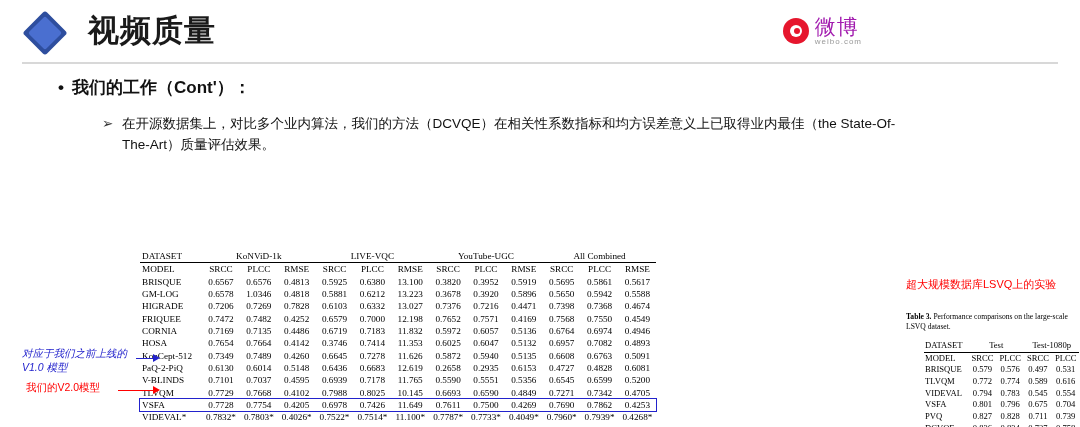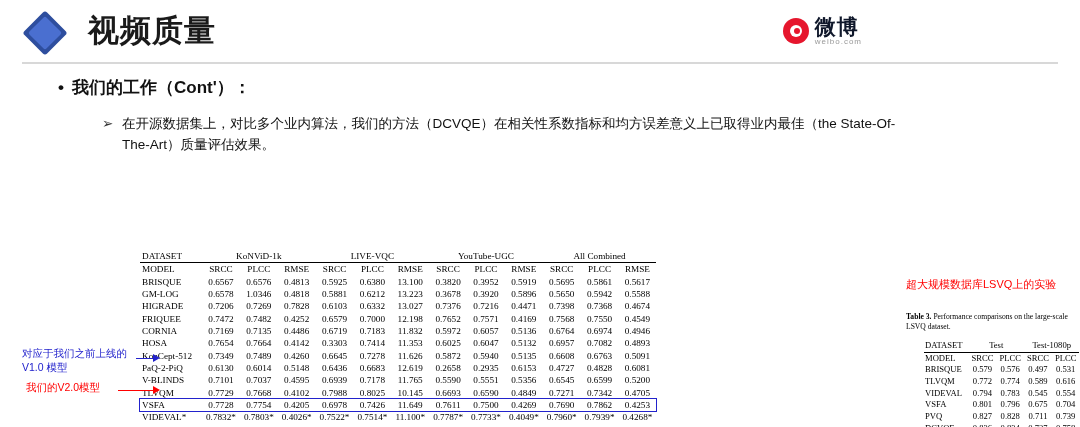--- a/index.html
+++ b/index.html
@@ -87,22 +87,22 @@
     position: absolute;
     left: 11px; top: 10px;
     width: 6px; height: 6px;
     border-radius: 50%;
     background: #e6162d;
     z-index: 2;
   }
   .weibo-text { line-height: 1; }
   .weibo-cn {
     font-size: 21px;
-    font-weight: bold;
-    color: #0f172a;
+    font-weight: normal;
+    color: #a21caf;
     letter-spacing: 1px;
   }
   .weibo-en {
     font-size: 8px;
     color: #999999;
     letter-spacing: 1px;
     margin-top: 1px;
   }
 
   
@@ -350,21 +350,21 @@
         <td>0.5136</td>
         <td>0.6764</td>
         <td>0.6974</td>
         <td>0.4946</td>
       </tr>
       <tr>
         <td class="lbl">HOSA</td>
         <td>0.7654</td>
         <td>0.7664</td>
         <td>0.4142</td>
-        <td>0.3303</td>
+        <td>0.3746</td>
         <td>0.7414</td>
         <td>11.353</td>
         <td>0.6025</td>
         <td>0.6047</td>
         <td>0.5132</td>
         <td>0.6957</td>
         <td>0.7082</td>
         <td>0.4893</td>
       </tr>
       <tr>
@@ -470,21 +470,21 @@
         <td>0.4060*</td>
         <td>0.8070*</td>
         <td>0.8279*</td>
         <td>0.3968*</td>
       </tr>
     </tbody>
 </table>
 
 <div class="box" id="box-blue" style="border-color: rgb(34, 34, 204); left: 139px; top: 397.938px; width: 518.328px; height: 14.3281px;"></div>
 
-<div class="ann" id="ann-left-top" style="left:22px; top:346px; width:112px; color:#2222cc;">
+<div class="ann" id="ann-left-top" style="left:22px; top:346px; width:112px; color:#2222cc;font-style:italic;">
   <span>对应于我们之前上线的 V1.0 模型</span>
 </div>
 <div class="arrow-line" id="al1" style="left:136px; top:358px; width:18px; background:#2222cc;"></div>
 <div class="arrow-head" id="ah1" style="left:153px; top:354px; border-left-color:#2222cc;"></div>
 
 <div class="ann" id="ann-left-bot" style="left:26px; top:380px; width:92px;">
   <span>我们的V2.0模型</span>
 </div>
 <div class="arrow-line" id="al2" style="left:118px; top:390px; width:36px;"></div>
 <div class="arrow-head" id="ah2" style="left:153px; top:386px;"></div>

